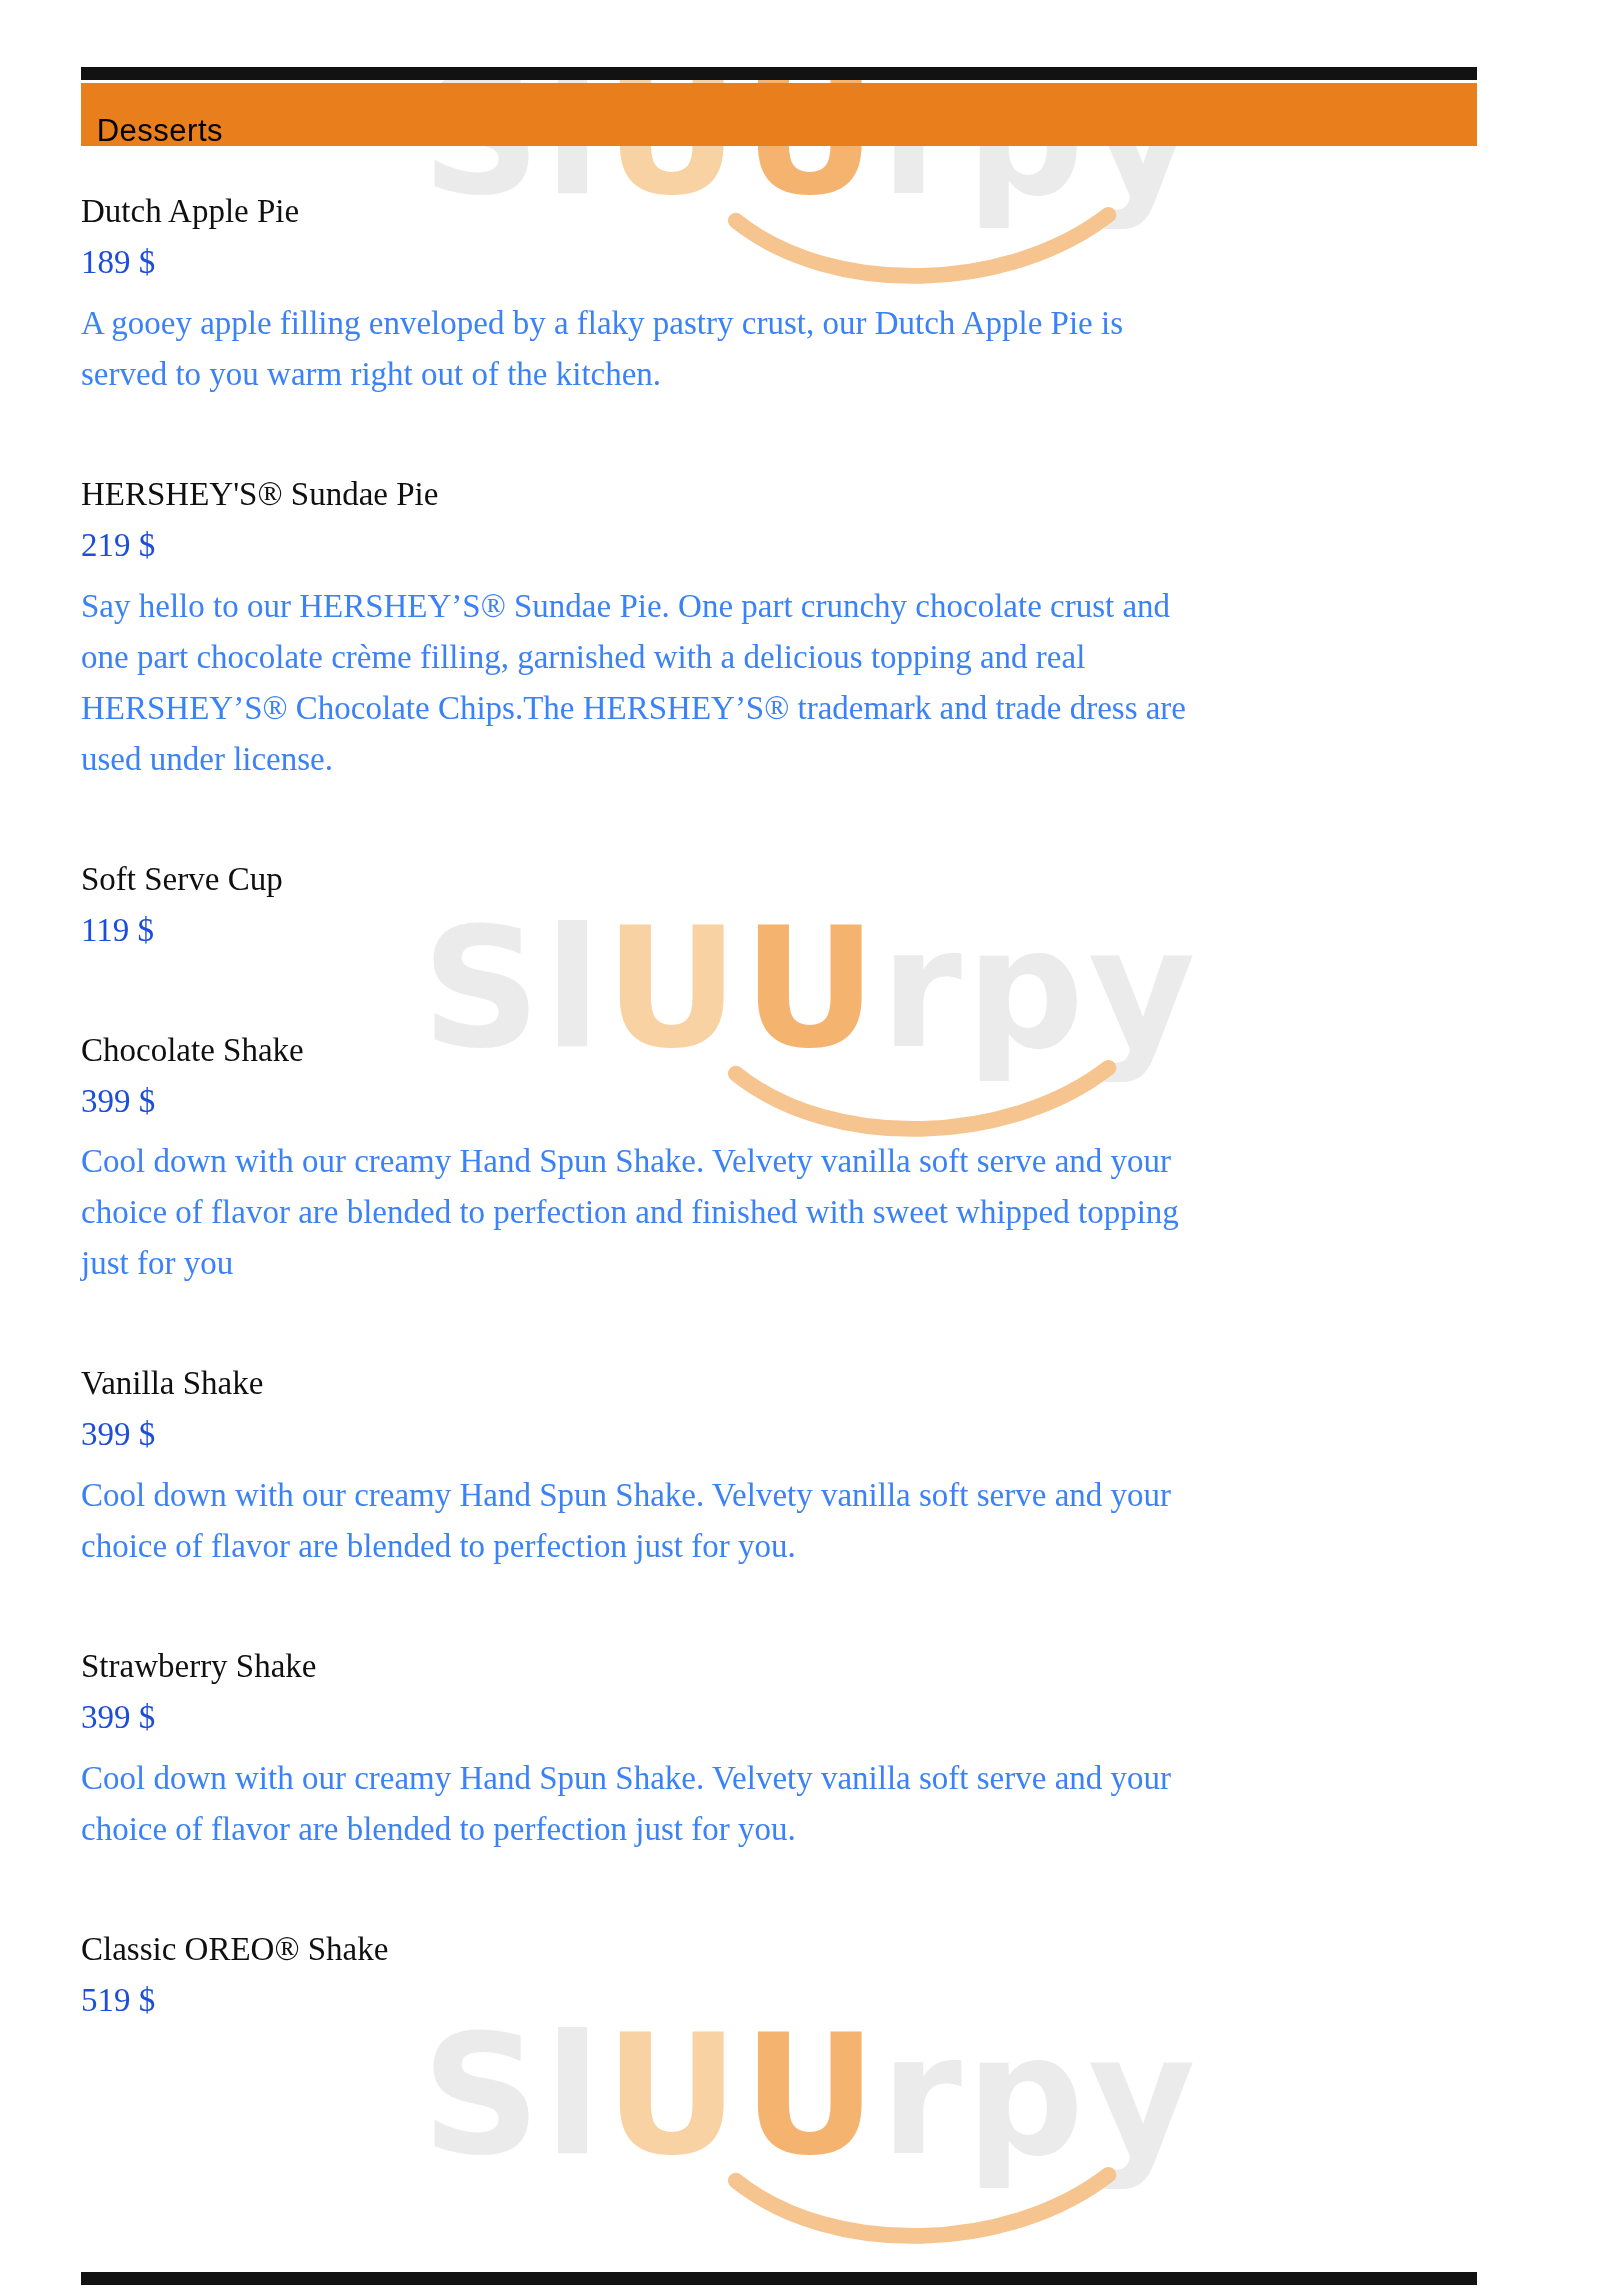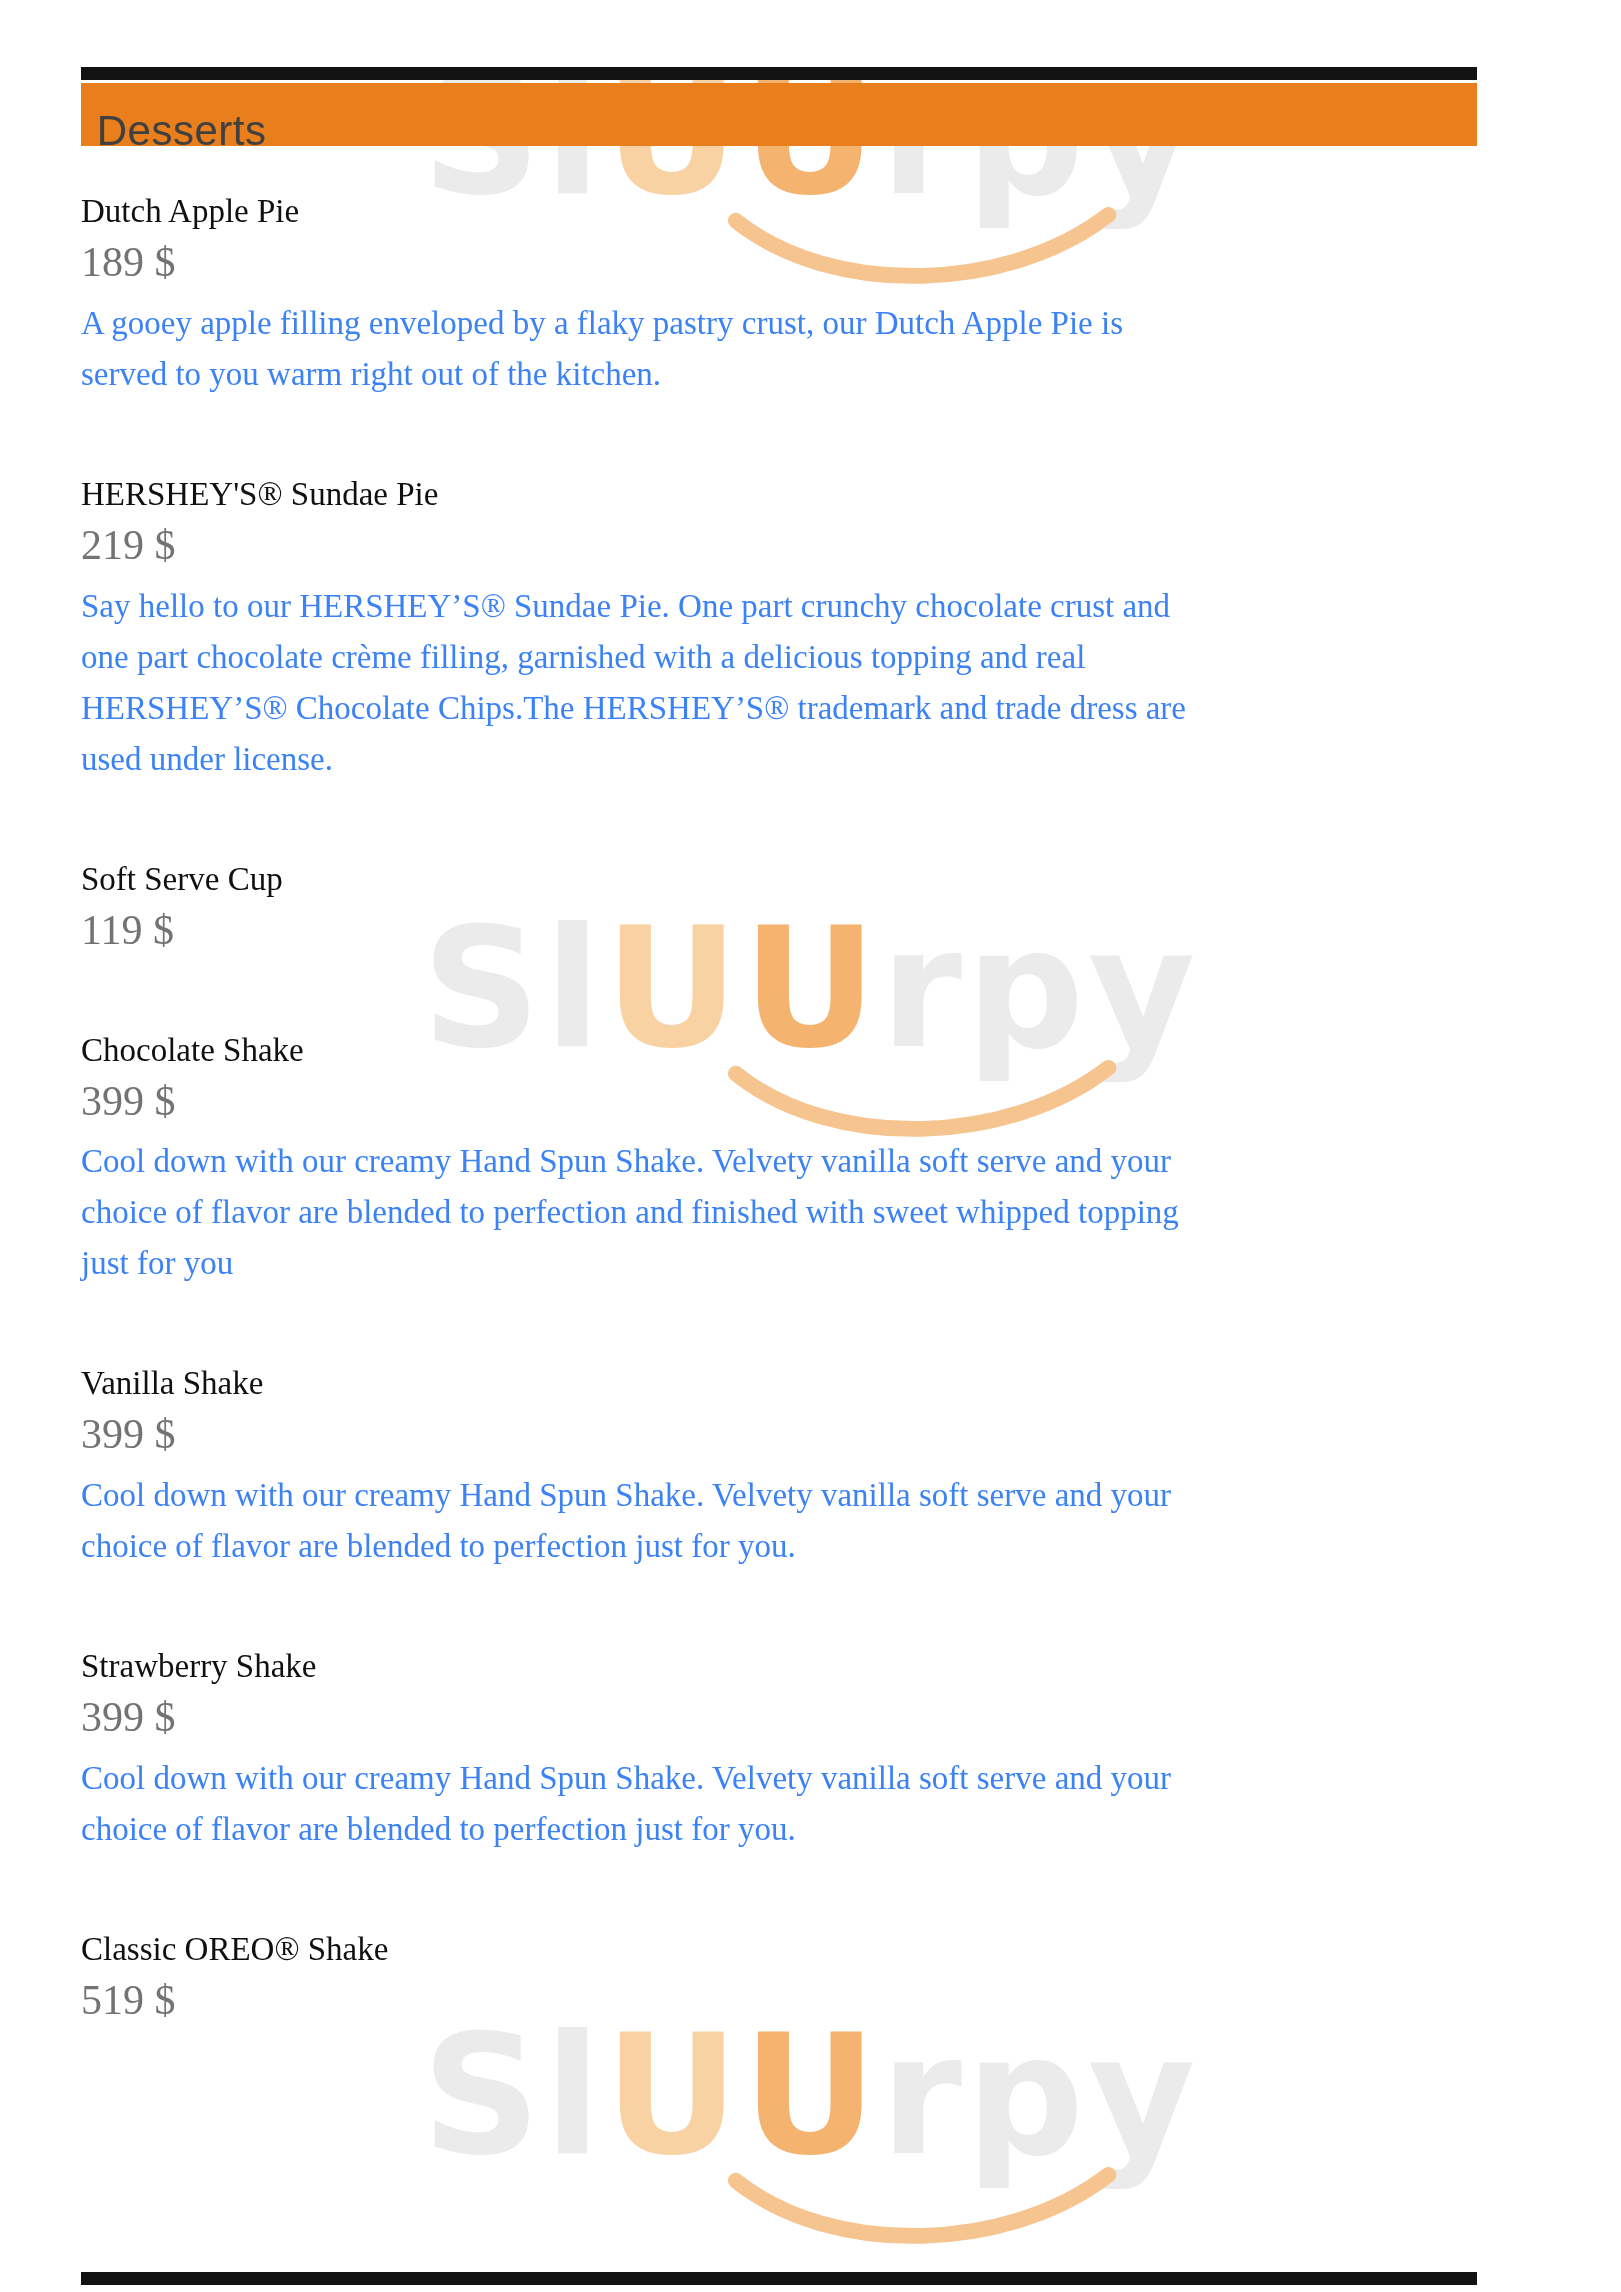--- a/index.html
+++ b/index.html
@@ -60,22 +60,22 @@
     width: 1396px;
     height: 63px;
     background: #e87e1c;
     display: flex;
     align-items: center;
     box-sizing: border-box;
     padding-left: 15.7px;
   }
   .section-title {
     font-family: "Liberation Sans", sans-serif;
-    font-size: 42px;
-    color: #404040;
+    font-size: 31px;
+    color: #000000;
     letter-spacing: 0.5px;
     margin-top: 32px;
   }
 
   .items {
     position: absolute;
     left: 81px;
     top: 186px;
     width: 1396px;
   }
@@ -87,23 +87,23 @@
     align-items: baseline;
     width: 1311px;
     flex-direction: column;
   }
   .item-name {
     font-size: 33px;
     line-height: 51px;
     color: #101010;
   }
   .item-price {
-    font-size: 42px;
+    font-size: 33px;
     line-height: 51px;
-    color: #737373;
+    color: #1d4ed8;
     white-space: nowrap;
   }
   .item-desc {
     width: 1127px;
     margin-top: 9.8px;
     font-size: 33px;
     line-height: 51px;
     color: #3b82f6;
   }
 </style>

